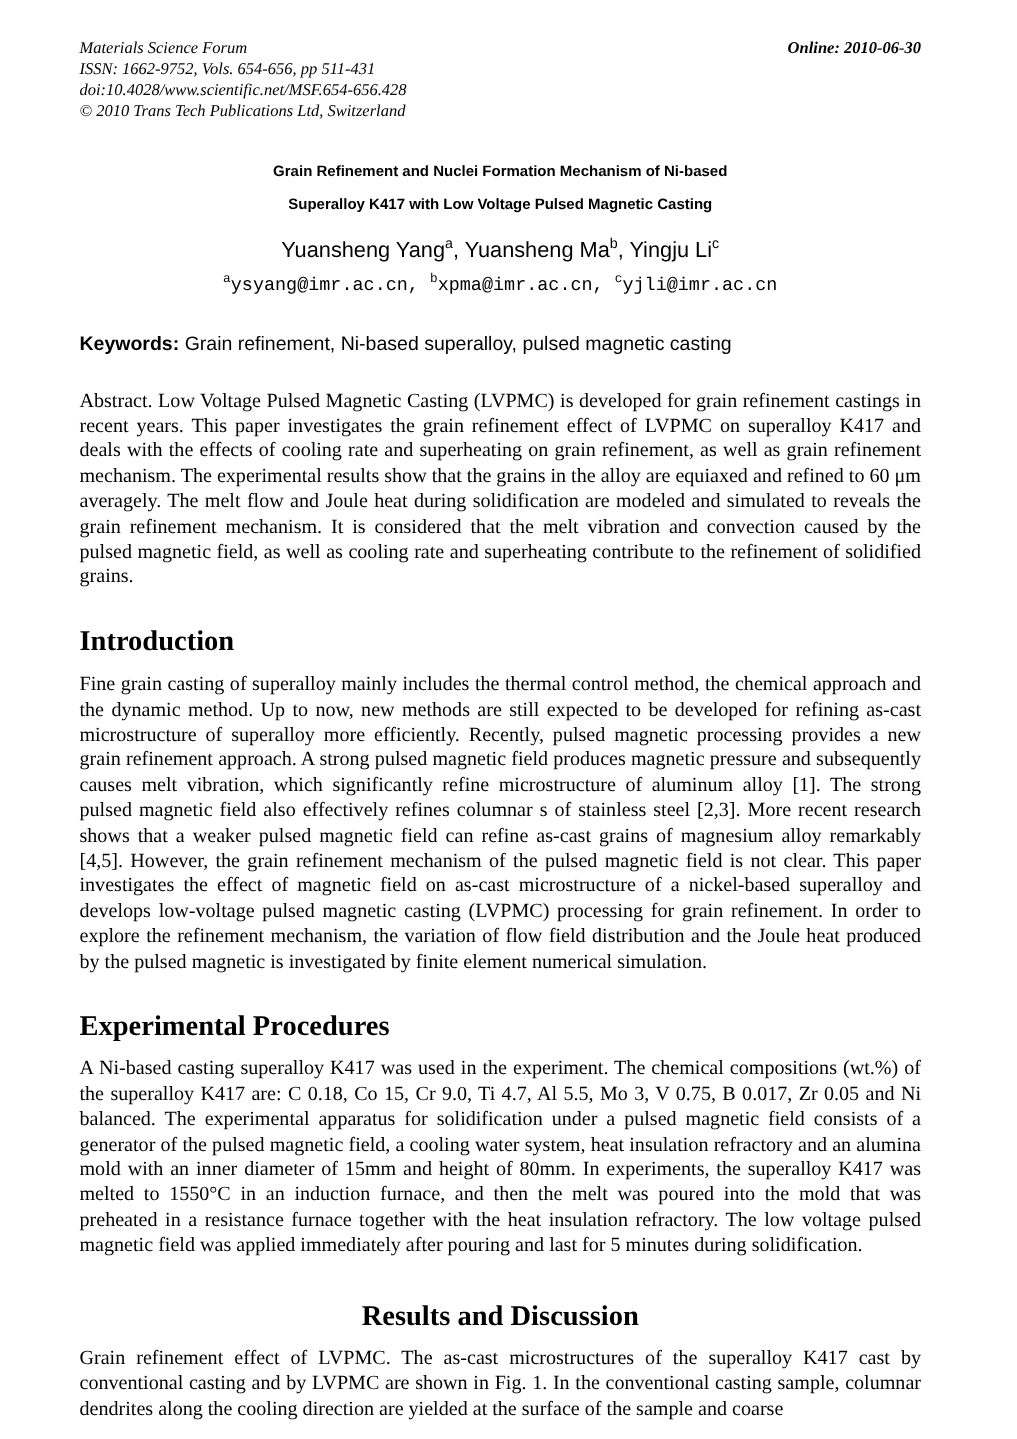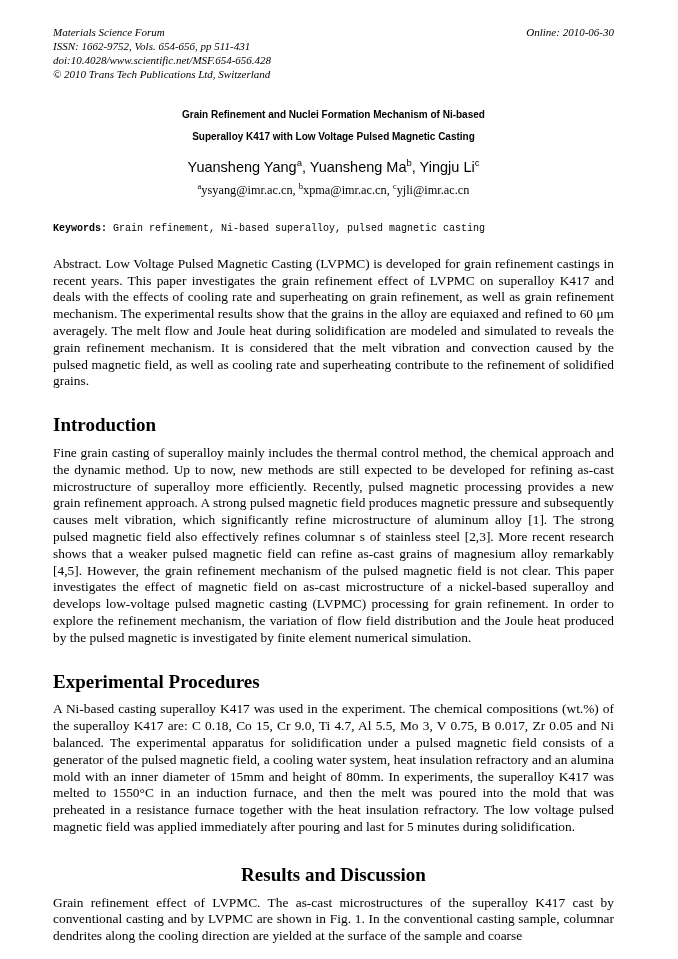--- a/index.html
+++ b/index.html
@@ -11,46 +11,46 @@
     font-family: "Liberation Serif", serif;
     overflow: hidden; position: relative; margin-top: 11px;
   }
   
   .masthead {
     display: flex; justify-content: space-between; align-items: flex-start;
     font-style: italic; font-size: 11px; line-height: 1.27;
     font-family: "Liberation Serif", serif;
   }
   .masthead-left div { white-space: nowrap; }
-  .masthead-right { white-space: nowrap; }
+  .masthead-right { white-space: nowrap; font-weight: bold; }
   
   .title {
     font-family: "Liberation Sans", sans-serif;
     font-weight: bold; font-size: 10px; line-height: 22px;
     text-align: center; margin: 22px 0 0 0;
   }
   .tline { display: block; }
   .authors {
     font-family: "Liberation Sans", sans-serif;
     font-size: 14.5px; text-align: center; margin-top: 11px;
   }
   .authors sup { font-size: 9.5px; line-height: 0; }
   .affiliation {
     font-family: "Liberation Sans", sans-serif;
     font-size: 12.3px; text-align: center; margin-top: 8px;
   }
   .emails {
-    font-family: Liberation Serif, serif;
+    font-family: Liberation Mono, monospace;
     font-size: 12.3px; text-align: center; margin-top: 8px;
   }
   .emails sup { font-size: 8.5px; line-height: 0; }
   
   .keywords {
-    font-family: Liberation Mono, monospace;
-    font-size: 10px; margin: 24px 0 0 0; line-height: 1.3;
+    font-family: Liberation Sans, sans-serif;
+    font-size: 13px; margin: 24px 0 0 0; line-height: 1.3;
   }
   .keywords b { font-weight: bold; }
   
   .body-par {
     font-size: 13.4px; line-height: 16.8px;
     text-align: justify; margin: 0;
   }
   .runin { font-weight: normal; }
   .abstract-par { margin-top: 21px; }
   h2.section {

